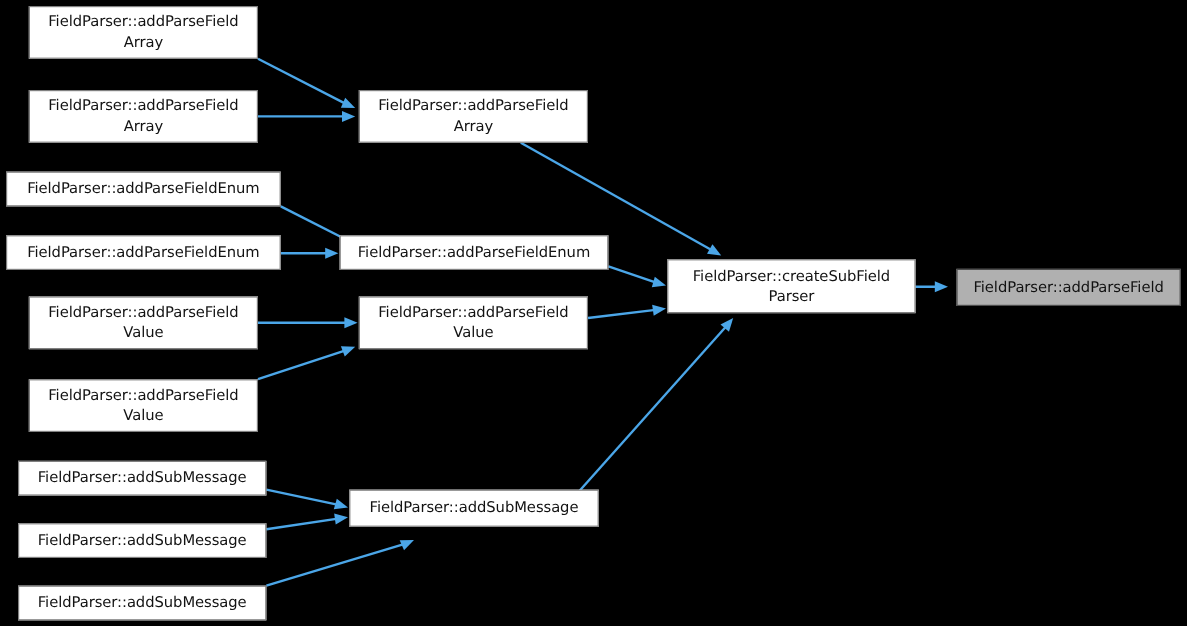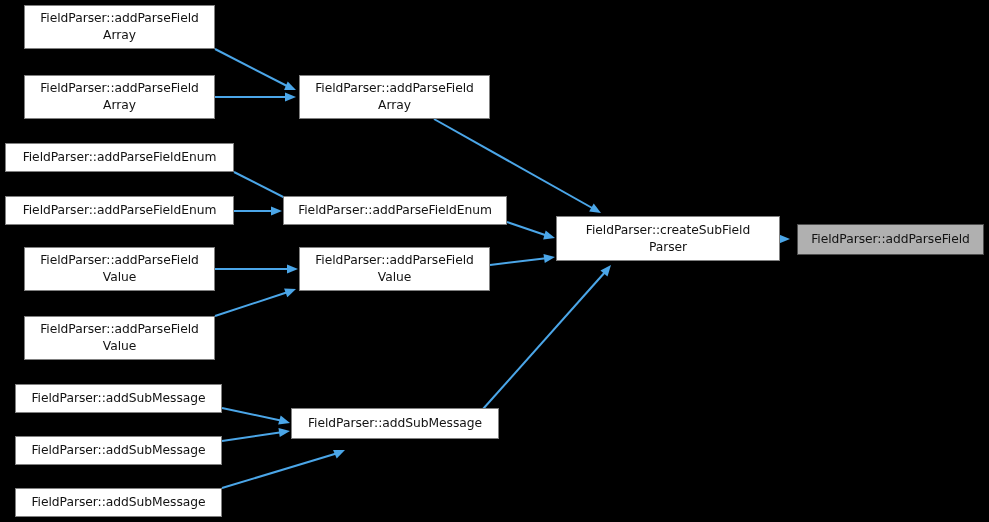--- a/index.html
+++ b/index.html
@@ -151,21 +151,21 @@
       <div class="node" style="left: 283px; top: 196px; width: 224px; height: 29px; background: rgb(255, 255, 255); border-color: rgb(128, 128, 128); color: rgb(18, 18, 18);">
         <span class="label">FieldParser::addParseFieldEnum</span>
       </div>
       <div class="node" style="left: 299px; top: 247px; width: 191px; height: 44px; background: rgb(255, 255, 255); border-color: rgb(128, 128, 128); color: rgb(18, 18, 18);">
         <span class="label">FieldParser::addParseField
 Value</span>
       </div>
       <div class="node" style="left: 291px; top: 408px; width: 208px; height: 31px; background: rgb(255, 255, 255); border-color: rgb(128, 128, 128); color: rgb(18, 18, 18);">
         <span class="label">FieldParser::addSubMessage</span>
       </div>
-      <div class="node" style="left: 556px; top: 216px; width: 224px; height: 45px; background: rgb(255, 255, 255); border-color: rgb(128, 128, 128); color: rgb(18, 18, 18);">
+      <div class="node" style="left: 556px; top: 216px; width: 207px; height: 45px; background: rgb(255, 255, 255); border-color: rgb(128, 128, 128); color: rgb(18, 18, 18);">
         <span class="label">FieldParser::createSubField
 Parser</span>
       </div>
       <div class="node highlight" style="left: 797px; top: 224px; width: 187px; height: 31px; background: rgb(176, 176, 176); border-color: rgb(77, 77, 77); color: rgb(18, 18, 18);">
         <span class="label">FieldParser::addParseField</span>
       </div>
     </div>
 </div>
 
 </body></html>

